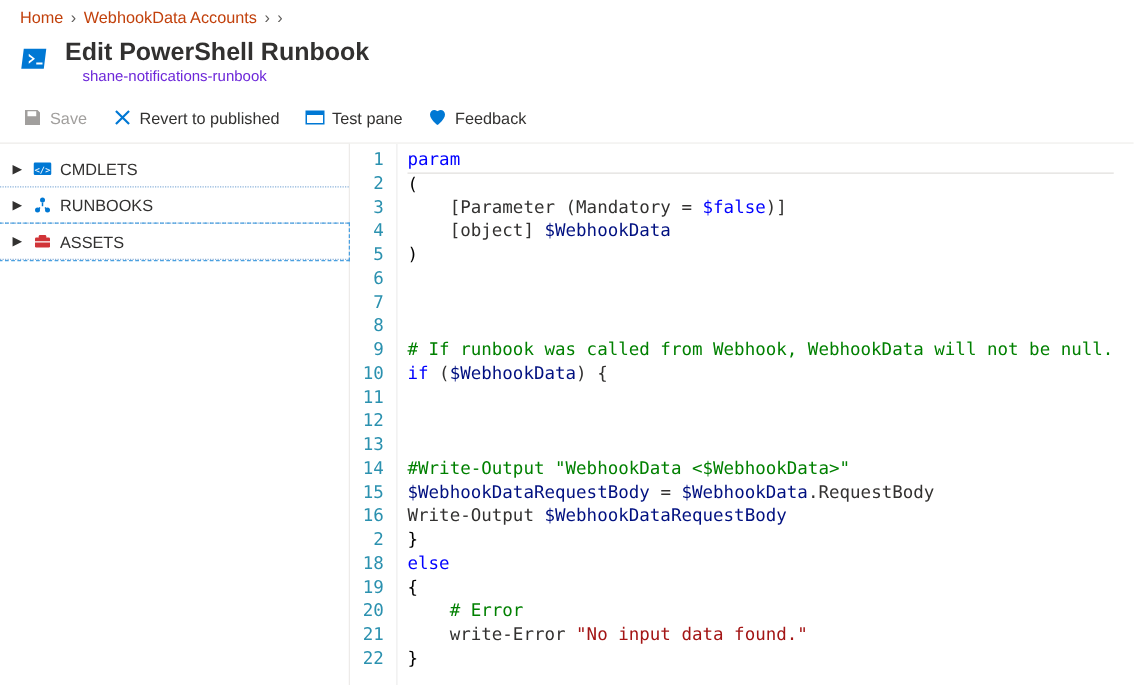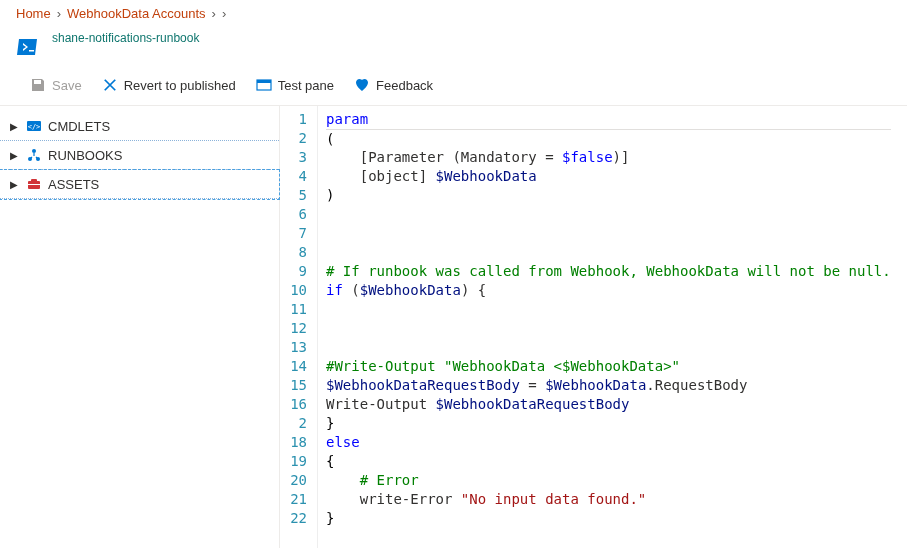--- a/index.html
+++ b/index.html
@@ -6,23 +6,23 @@
 body { font-family: "Segoe UI", Arial, sans-serif; font-size: 13px; color: #323130; background: #fff; width: 907px; height: 548px; overflow: hidden; }
 
 .breadcrumb { padding: 6px 16px; font-size: 13px; display: flex; align-items: center; gap: 6px; border-bottom: 0; }
 .breadcrumb a { color: #c2410c; text-decoration: none; cursor: pointer; }
 .breadcrumb .sep { color: #605e5c; }
 .breadcrumb .last { color: #323130; }
 
 .header { padding: 4px 16px 10px 16px; display: flex; align-items: flex-start; gap: 12px; }
 .header .ps-icon { width: 24px; height: 24px; margin-top: 4px; flex-shrink: 0; }
 .header h1 { font-size: 20px; font-weight: 600; color: #323130; }
-.header .sub { font-size: 12px; color: #0f766e; }
+.header .sub { font-size: 12px; color: #6d28d9; margin-left: 14px; }
 
-.toolbar { display: flex; align-items: flex-start; gap: 0; padding: 4px 16px 8px 20px; border-bottom: 1px solid #edebe9; }
+.toolbar { display: flex; align-items: flex-start; gap: 0; padding: 4px 16px 8px 8px; border-bottom: 1px solid #edebe9; }
 .toolbar-btn { display: flex; align-items: center; gap: 6px; padding: 4px 10px; cursor: pointer; color: #323130; background: transparent; border: none; font-size: 13px; }
 .toolbar-btn.disabled { color: #a19f9d; cursor: default; }
 .toolbar-btn .ticon { width: 16px; height: 16px; display: inline-flex; align-items: center; justify-content: center; }
 .publish-highlight { border: 3px solid #e81123; padding: 2px 4px; }
 
 .main-row { display: flex; height: calc(548px - 100px); }
 .sidebar { width: 280px; border-right: 1px solid #edebe9; padding: 6px 0; }
 .tree-item { display: flex; align-items: center; gap: 6px; padding: 6px 10px; cursor: pointer; font-size: 13px; }
 .tree-item .chev { width: 10px; color: #323130; font-size: 10px; }
 .tree-item .ticon2 { width: 16px; height: 16px; display: inline-flex; align-items: center; justify-content: center; }
@@ -56,20 +56,21 @@
 </div>
 
 <div class="header">
   <span class="ps-icon">
     <svg viewBox="0 0 24 24" width="24" height="24">
         <path fill="#0078d4" d="M3 4h18l-2 16H1L3 4z"></path>
         <path fill="#fff" d="M7 8l5 4-5 4v-2l3-2-3-2V8zm6 7h5v1.5h-5V15z"></path>
       </svg>
   </span>
   <div>
+    <h1>Edit PowerShell Runbook</h1>
     <div class="sub">shane-notifications-runbook</div>
   </div>
 </div>
 
 <div class="toolbar">
   <button class="toolbar-btn disabled">
     <span class="ticon">
       <svg viewBox="0 0 16 16" width="16" height="16">
           <path fill="#a19f9d" d="M2 2h10l2 2v10H2V2zm2 1v4h7V3H4zm1 7h6v3H5v-3z"></path>
         </svg>

